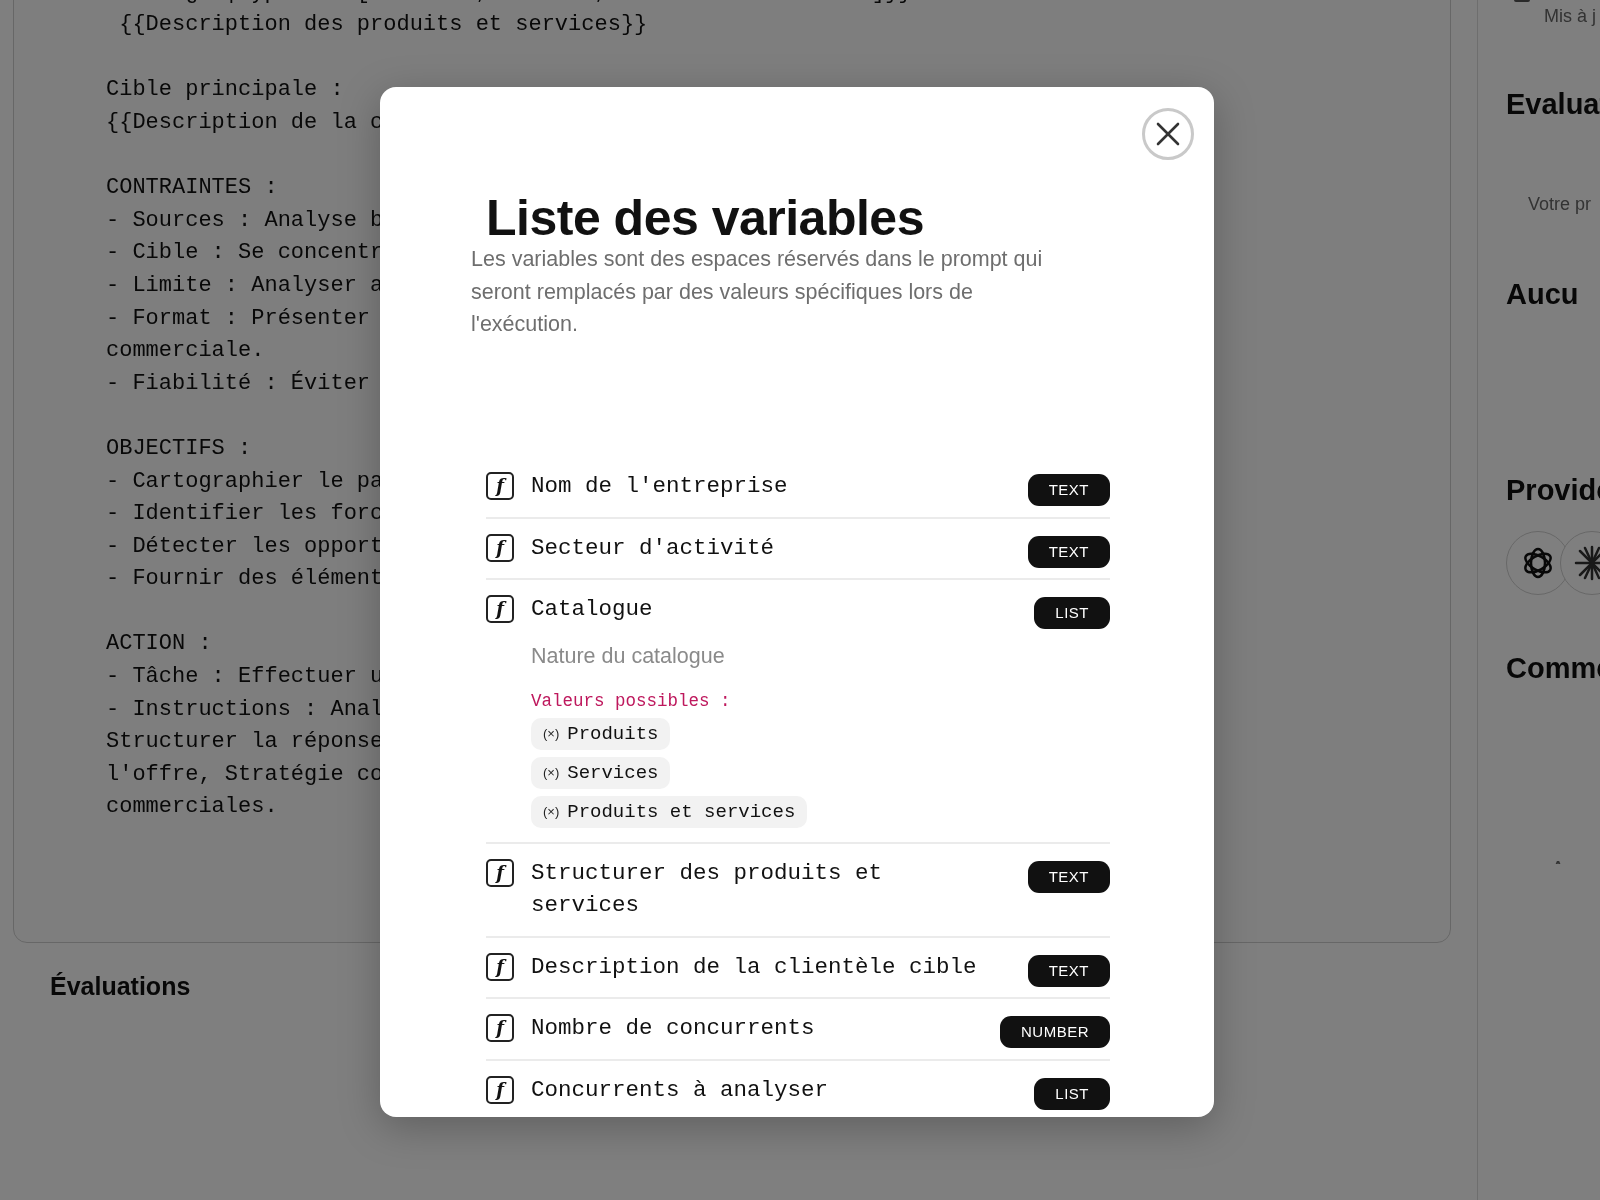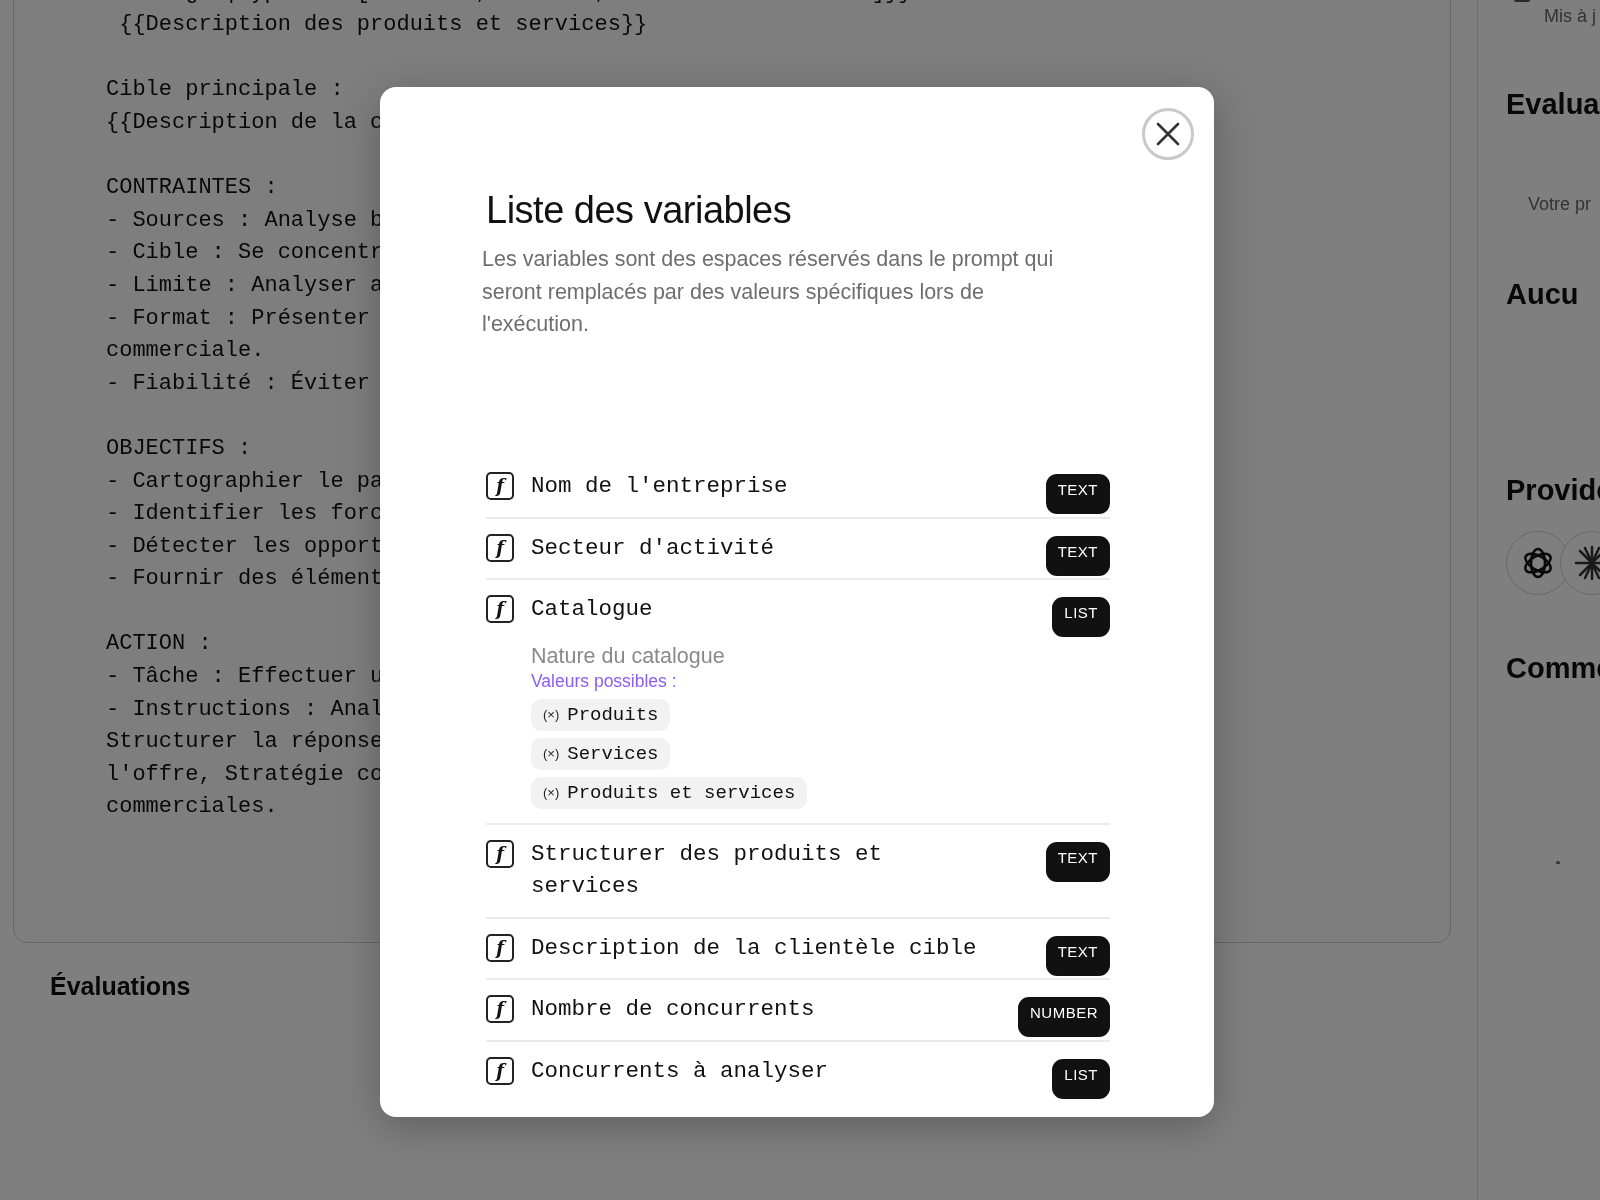--- a/index.html
+++ b/index.html
@@ -71,24 +71,24 @@
       box-shadow: 0 10px 40px rgba(0,0,0,0.25);
     }
     .close-btn {
       position: absolute; left: 762px; top: 21px;
       width: 52px; height: 52px; border-radius: 50%;
       border: 3px solid #c9c9c9; background: #fff;
       display: flex; align-items: center; justify-content: center; cursor: pointer;
     }
     .modal-title {
       position: absolute; left: 106px; top: 102px;
-      font-size: 38px; font-weight: 400; letter-spacing: -0.5px; color: #111;
+      font-size: 50px; font-weight: 700; letter-spacing: -0.5px; color: #111;
     }
     .modal-desc {
-      position: absolute; left: 102px; top: 156px; width: 610px;
+      position: absolute; left: 91px; top: 156px; width: 610px;
       font-size: 21.5px; line-height: 32.5px; color: #6e6e6e;
     }
     .var-list { position: absolute; left: 106px; top: 370px; width: 624px; }
     .var-item { border-bottom: 2px solid #ebebeb; position: relative; padding: 13px 0 14px 0; }
     .var-item:last-child { border-bottom: none; }
     .var-row { display: flex; align-items: flex-start; }
     .fx-icon {
       flex: 0 0 28px; width: 28px; height: 28px; margin-top: 2px;
       border: 2.5px solid #222; border-radius: 5px;
       display: flex; align-items: center; justify-content: center;
@@ -98,25 +98,25 @@
     .var-name {
       margin-left: 17px; flex: 1;
       font-family: "Liberation Mono", monospace;
       font-size: 22.5px; line-height: 32.5px; color: #111;
       padding-right: 111px;
     }
     .type-badge {
       position: absolute; right: 0; top: 17px;
       background: #111; color: #fff;
       font-size: 15px; font-weight: 500; letter-spacing: 0.5px;
-      height: 40px; line-height: 31px; padding: 0 12px; border-radius: 11px;
+      height: 32px; line-height: 31px; padding: 0 21px; border-radius: 11px;
     }
     .var-detail { margin-left: 45px; }
     .var-note { font-size: 21.5px; color: #8a8a8a; margin-top: 18px; }
-    .var-values-label { font-size: 17.5px; color: #8b5cf6; margin-top: 2px; }
+    .var-values-label { font-size: 17.5px; color: #be185d; margin-top: 22px; font-family: Liberation Mono, monospace; }
     .value-chip {
       display: inline-flex; align-items: center;
       background: #f2f2f2; border-radius: 10px;
       height: 32px; padding: 0 12px 0 12px; margin-top: 7px;
       font-family: "Liberation Mono", monospace; font-size: 19px; color: #111;
     }
     .value-chip .chip-icon { font-family: "Liberation Sans", sans-serif; font-size: 13px; margin-right: 8px; color: #222; }
     .chips { display: flex; flex-direction: column; align-items: flex-start; }
   </style>
 </head>

